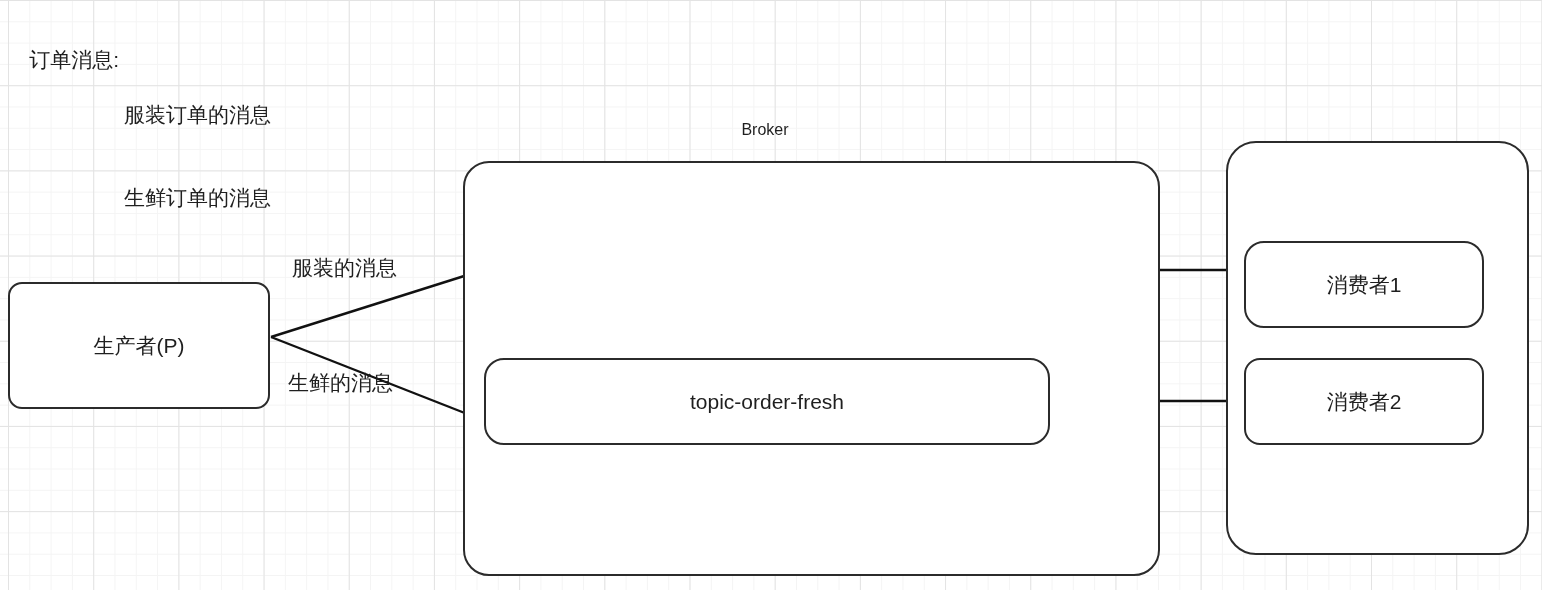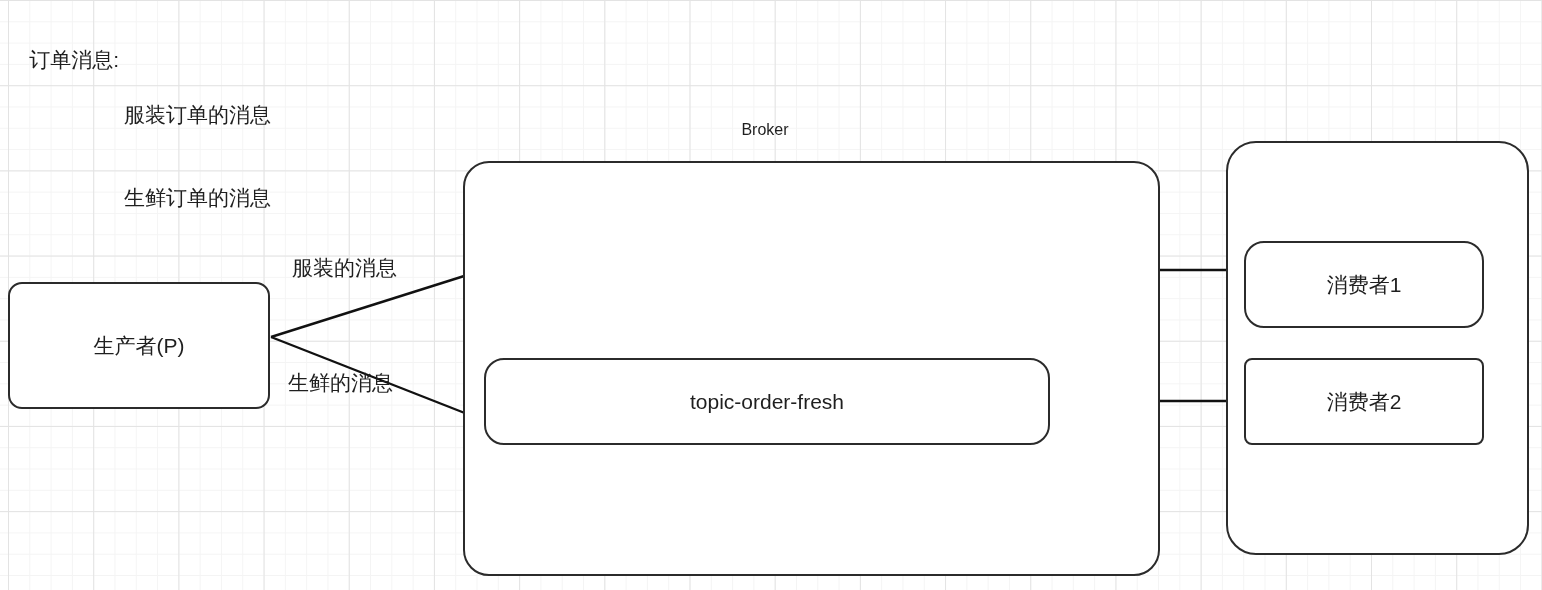--- a/index.html
+++ b/index.html
@@ -128,21 +128,21 @@
     height: 87px;
     border-radius: 20px;
     margin-top: 14px;
   }
 
   #consumer2-node {
     left: 1244px;
     top: 358px;
     width: 240px;
     height: 87px;
-    border-radius: 8px;
+    border-radius: 16px;
   }
 
   .edge-label {
     position: absolute;
     font-size: 21px;
     color: #1f1f1f;
     white-space: nowrap;
   }
   #edge-label-cloth {
     left: 292px;

